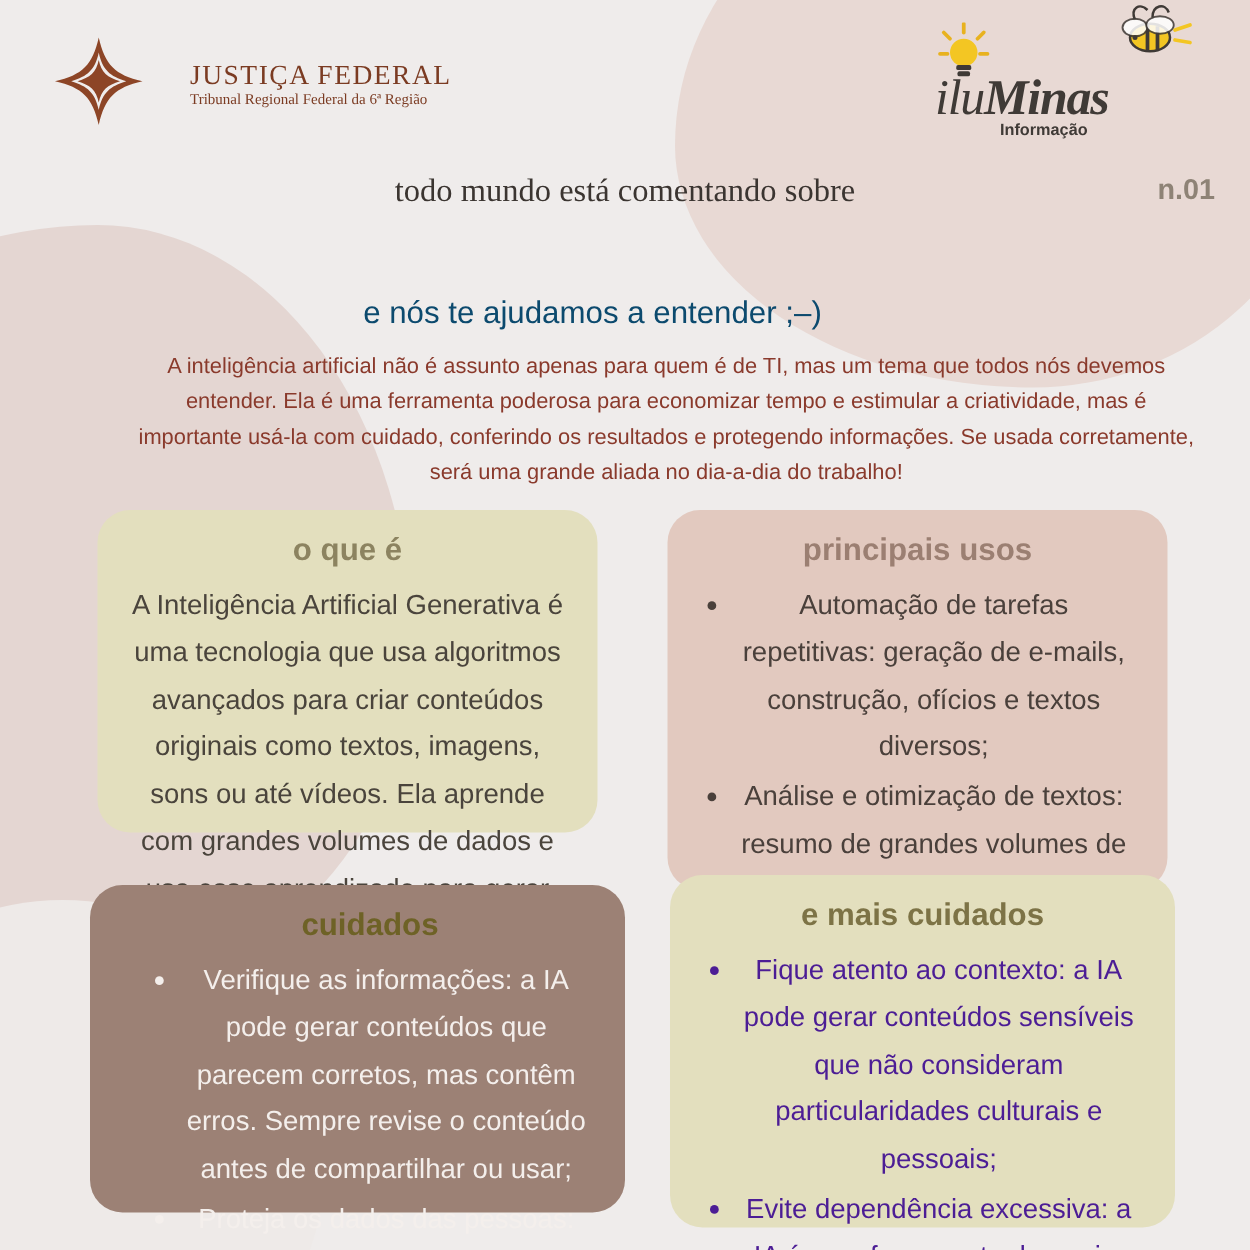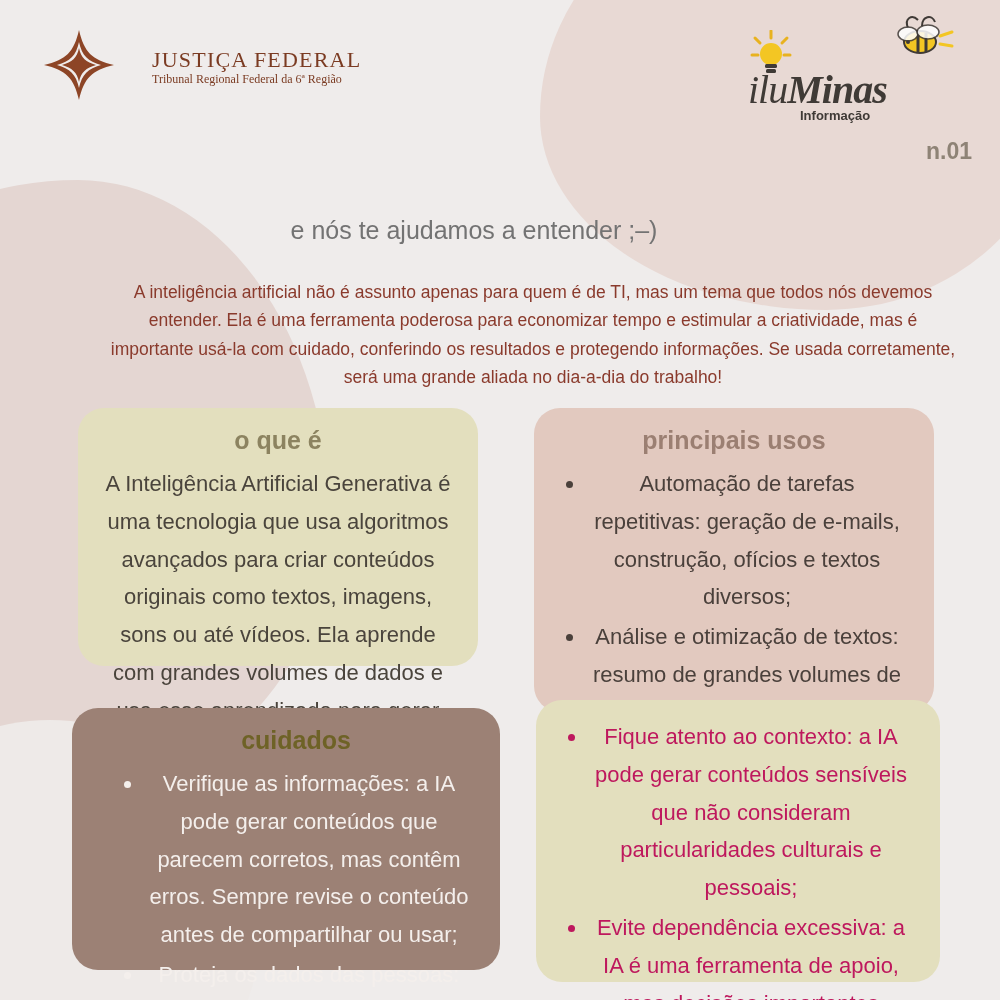--- a/index.html
+++ b/index.html
@@ -51,21 +51,21 @@
     font-size: 22px; letter-spacing: 1.2px;
     color: #7b3b22; font-weight: 400;
   }
   .jf-sub {
     font-family: "Liberation Serif", serif;
     font-size: 12px; color: #7b3b22;
   }
 
   
   .ilu {
-    position: absolute; top: 22px; right: 42px;
+    position: absolute; top: 10px; right: 42px;
     width: 220px; height: 110px; text-align: right;
   }
   .ilu-word {
     position: absolute; left: 10px; top: 44px;
     font-family: "Liberation Serif", serif;
     font-size: 40px; font-style: italic; color: #3f3a36;
     letter-spacing: -1px;
   }
   .ilu-word .minas { font-weight: bold; font-style: italic; }
   .ilu-info {
@@ -90,23 +90,23 @@
     font-family: "Liberation Serif", serif;
     font-size: 26px; color: #3b3531;
   }
   .maintitle {
     position: absolute; top: 182px; left: 0; width: 1000px;
     text-align: center;
     font-size: 38px; font-weight: bold; color: #3b342f;
     letter-spacing: 0.4px;
   }
   .subtitle {
-    position: absolute; top: 216px; left: 0; width: 948px;
-    text-align: center;
-    font-size: 25px; color: #737373;
+    position: absolute; top: 236px; left: 0; width: 948px;
+    text-align: center;
+    font-size: 25px; color: #0c4a6e;
   }
   .intro {
     position: absolute; top: 278px; left: 78px; width: 848px;
     text-align: center;
     font-size: 17.5px; line-height: 1.62; color: #8a3a2c; margin-left: 31px;
   }
 
   
   .card {
     position: absolute;
@@ -147,21 +147,21 @@
     padding-left: 46px;
   }
   #card-cuidados h2 { color: #6e6226; }
   #card-cuidados li { color: #f4efec; }
 
   #card-maiscuidados {
     left: 536px; top: 700px; width: 404px; height: 282px;
     background: #e3dfbe;
   }
   #card-maiscuidados h2 { color: #7d7346; }
-  #card-maiscuidados li { color: #be185d; }
+  #card-maiscuidados li { color: #4c1d95; }
 </style>
 </head>
 <body>
 
 <div id="poster">
 
   <div class="blob blob-tr"></div>
   <div class="blob blob-bl"></div>
   <div class="blob blob-bl2"></div>
 
@@ -208,20 +208,21 @@
       </g>
     </svg>
     <div class="ilu-word">
       <span>ilu</span><span class="minas">Minas</span>
     </div>
     <div class="ilu-info">Informação</div>
   </div>
 
   <div class="issue content">n.01</div>
 
+  <div class="kicker content">todo mundo está comentando sobre</div>
   <div class="subtitle content">e nós te ajudamos a entender ;–)</div>
   <div class="intro content">A inteligência artificial não é assunto apenas para quem é de TI, mas um tema que todos nós devemos entender. Ela é uma ferramenta poderosa para economizar tempo e estimular a criatividade, mas é importante usá-la com cuidado, conferindo os resultados e protegendo informações. Se usada corretamente, será uma grande aliada no dia-a-dia do trabalho!</div>
 
   <div class="card content" id="card-oque">
     <h2>o que é</h2>
     <p>A Inteligência Artificial Generativa é uma tecnologia que usa algoritmos avançados para criar conteúdos originais como textos, imagens, sons ou até vídeos. Ela aprende com grandes volumes de dados e usa esse aprendizado para gerar novos conteúdos que se parecem com aqueles com os quais foi treinada.</p>
   </div>
 
   <div class="card content" id="card-usos">
     <h2>principais usos</h2>
@@ -233,19 +234,20 @@
 
   <div class="card content" id="card-cuidados">
     <h2>cuidados</h2>
     <ul>
       <li>Verifique as informações: a IA pode gerar conteúdos que parecem corretos, mas contêm erros. Sempre revise o conteúdo antes de compartilhar ou usar;</li>
       <li>Proteja os dados das pessoas: nunca insira senhas, dados pessoais ou informações sensíveis ou sigilosas nas plataformas de IA.</li>
     </ul>
   </div>
 
   <div class="card content" id="card-maiscuidados">
+    <h2>e mais cuidados</h2>
     <ul>
       <li>Fique atento ao contexto: a IA pode gerar conteúdos sensíveis que não consideram particularidades culturais e pessoais;</li>
       <li>Evite dependência excessiva: a IA é uma ferramenta de apoio, mas decisões importantes devem ser tomadas pela inteligência humana, com base em bom senso e experiência.</li>
     </ul>
   </div>
 
 </div>
 
 </body></html>

